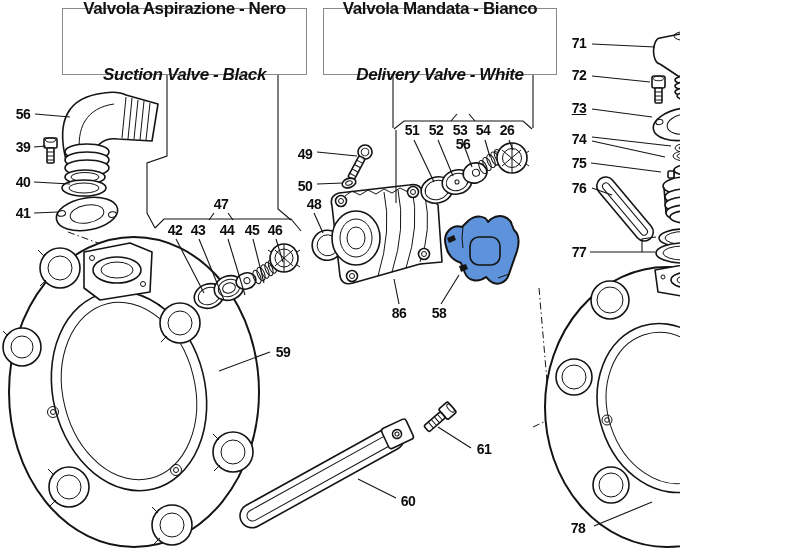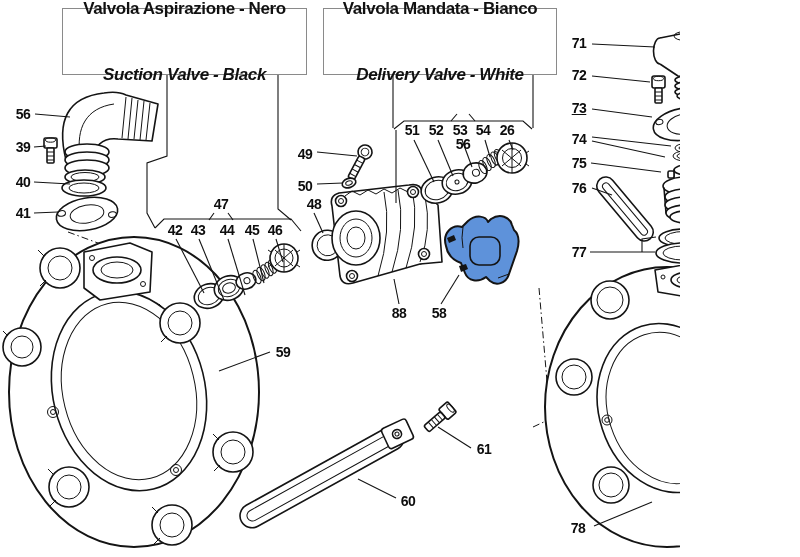--- a/index.html
+++ b/index.html
@@ -401,21 +401,21 @@
       <div class="part-label" style="left: 221px; top: 204px;">47</div>
       <div class="part-label" style="left: 314px; top: 204px;">48</div>
       <div class="part-label" style="left: 305px; top: 154px;">49</div>
       <div class="part-label" style="left: 305px; top: 186px;">50</div>
       <div class="part-label" style="left: 412px; top: 130px;">51</div>
       <div class="part-label" style="left: 436px; top: 130px;">52</div>
       <div class="part-label" style="left: 460px; top: 130px;">53</div>
       <div class="part-label" style="left: 483px; top: 130px;">54</div>
       <div class="part-label" style="left: 507px; top: 130px;">26</div>
       <div class="part-label" style="left: 463px; top: 119px; margin-top: 25px;">56</div>
-      <div class="part-label" style="left: 399px; top: 313px;">88</div>
+      <div class="part-label" style="left: 399px; top: 313px;">86</div>
       <div class="part-label" style="left: 439px; top: 313px;">58</div>
       <div class="part-label" style="left: 283px; top: 352px;">59</div>
       <div class="part-label" style="left: 408px; top: 501px;">60</div>
       <div class="part-label" style="left: 484px; top: 449px;">61</div>
       <div class="part-label" style="left: 579px; top: 43px;">71</div>
       <div class="part-label" style="left: 579px; top: 75px;">72</div>
       <div class="part-label" style="left: 579px; top: 108px; text-decoration: underline;">73</div>
       <div class="part-label" style="left: 579px; top: 139px;">74</div>
       <div class="part-label" style="left: 579px; top: 163px;">75</div>
       <div class="part-label" style="left: 579px; top: 188px;">76</div>

